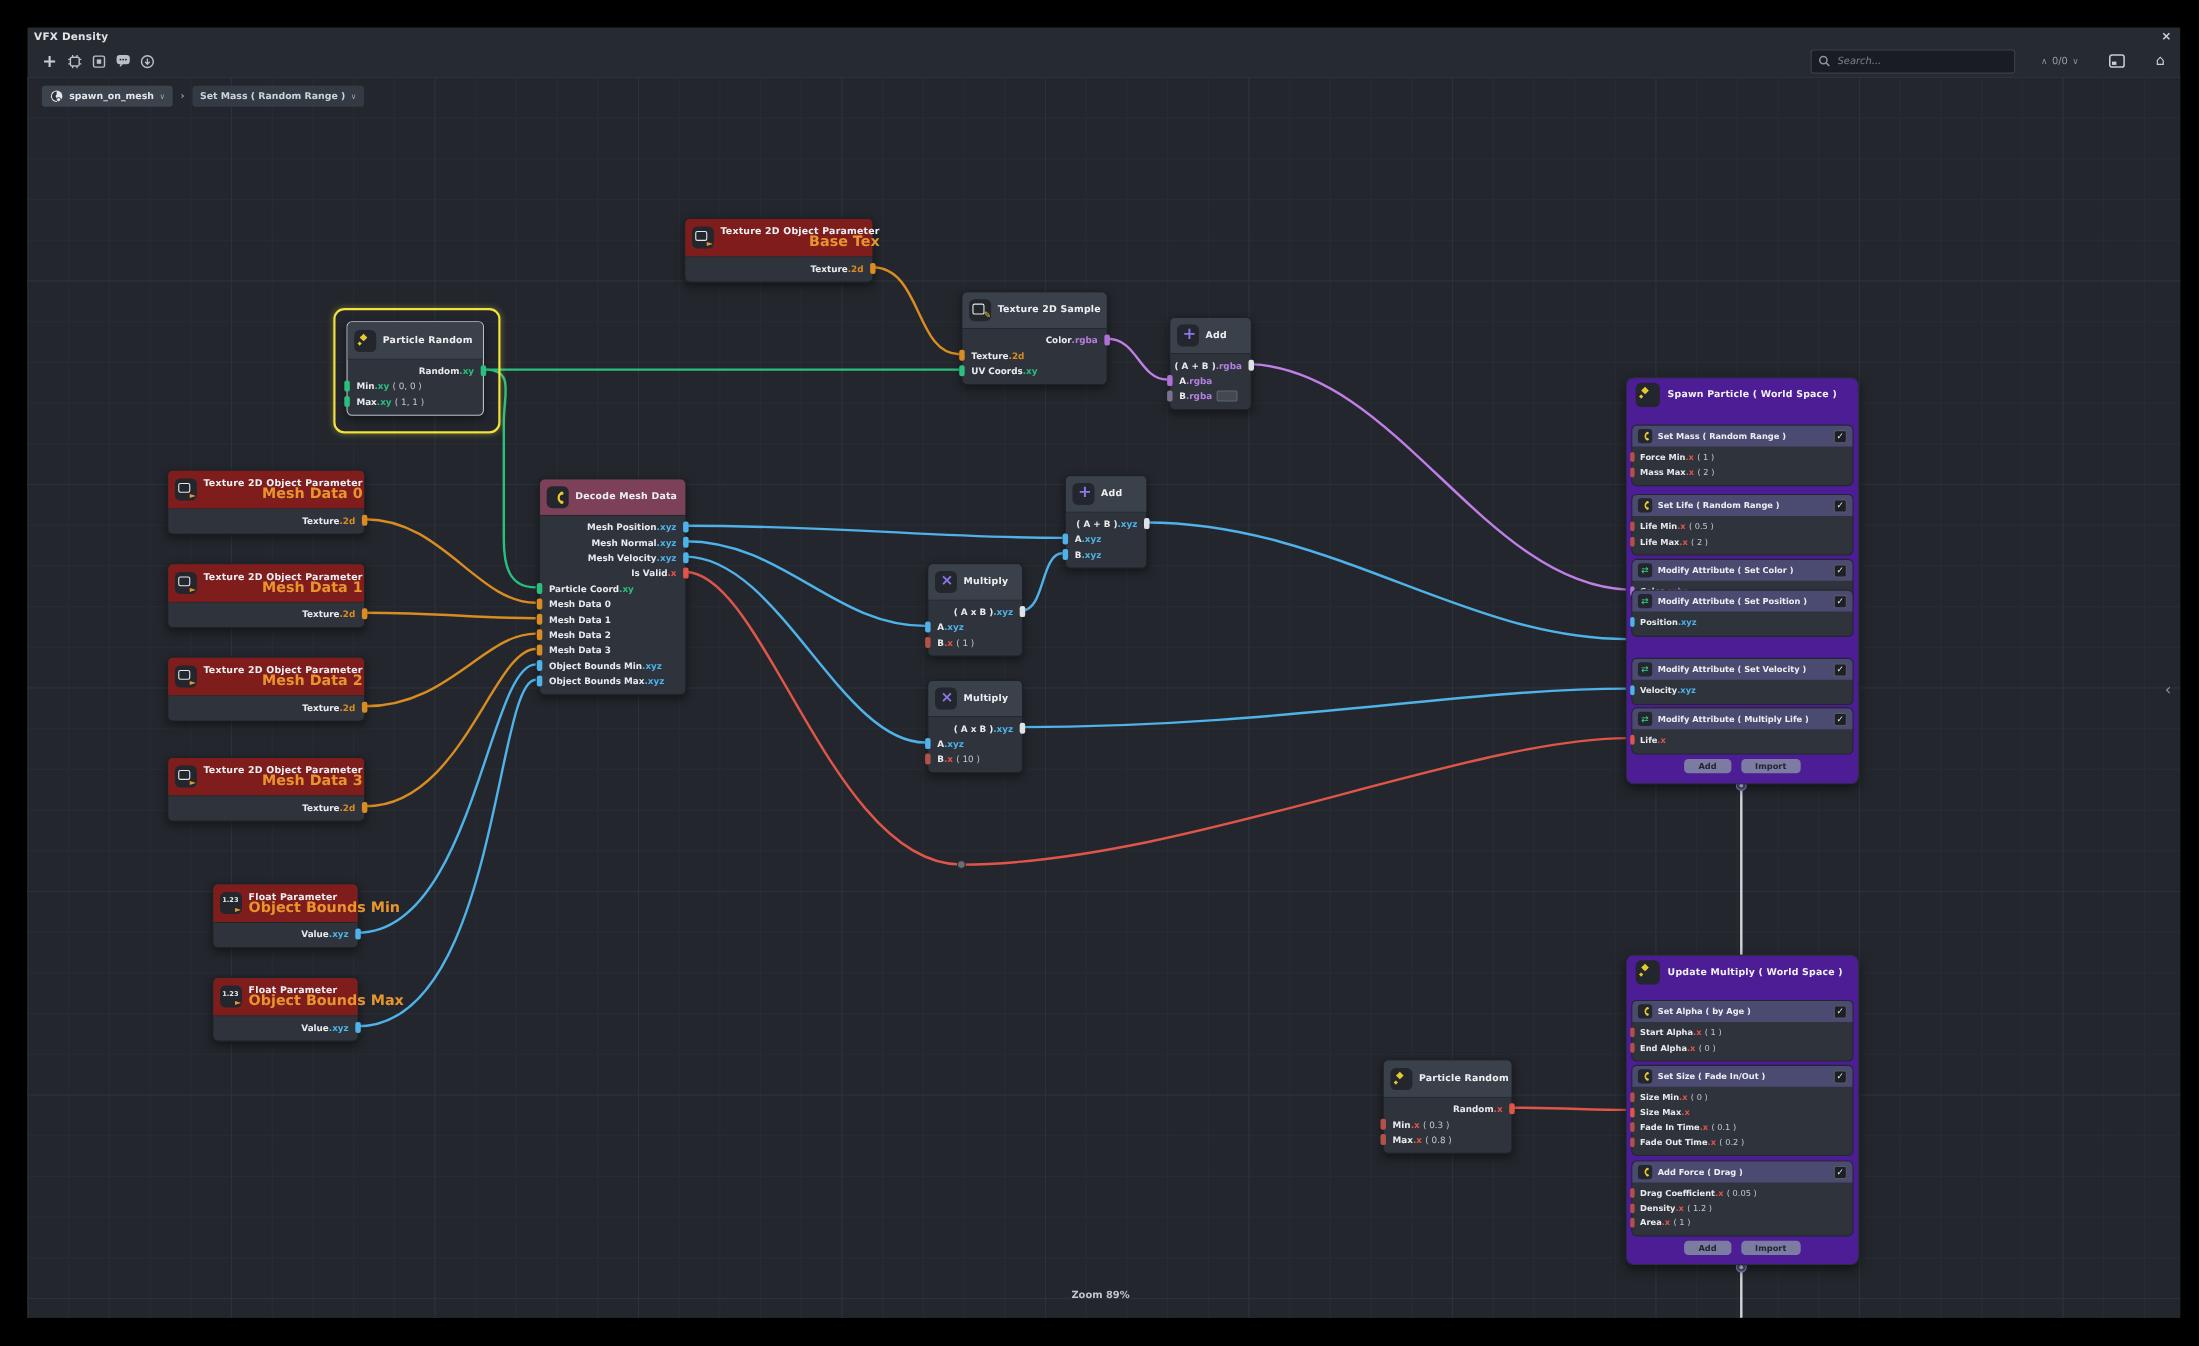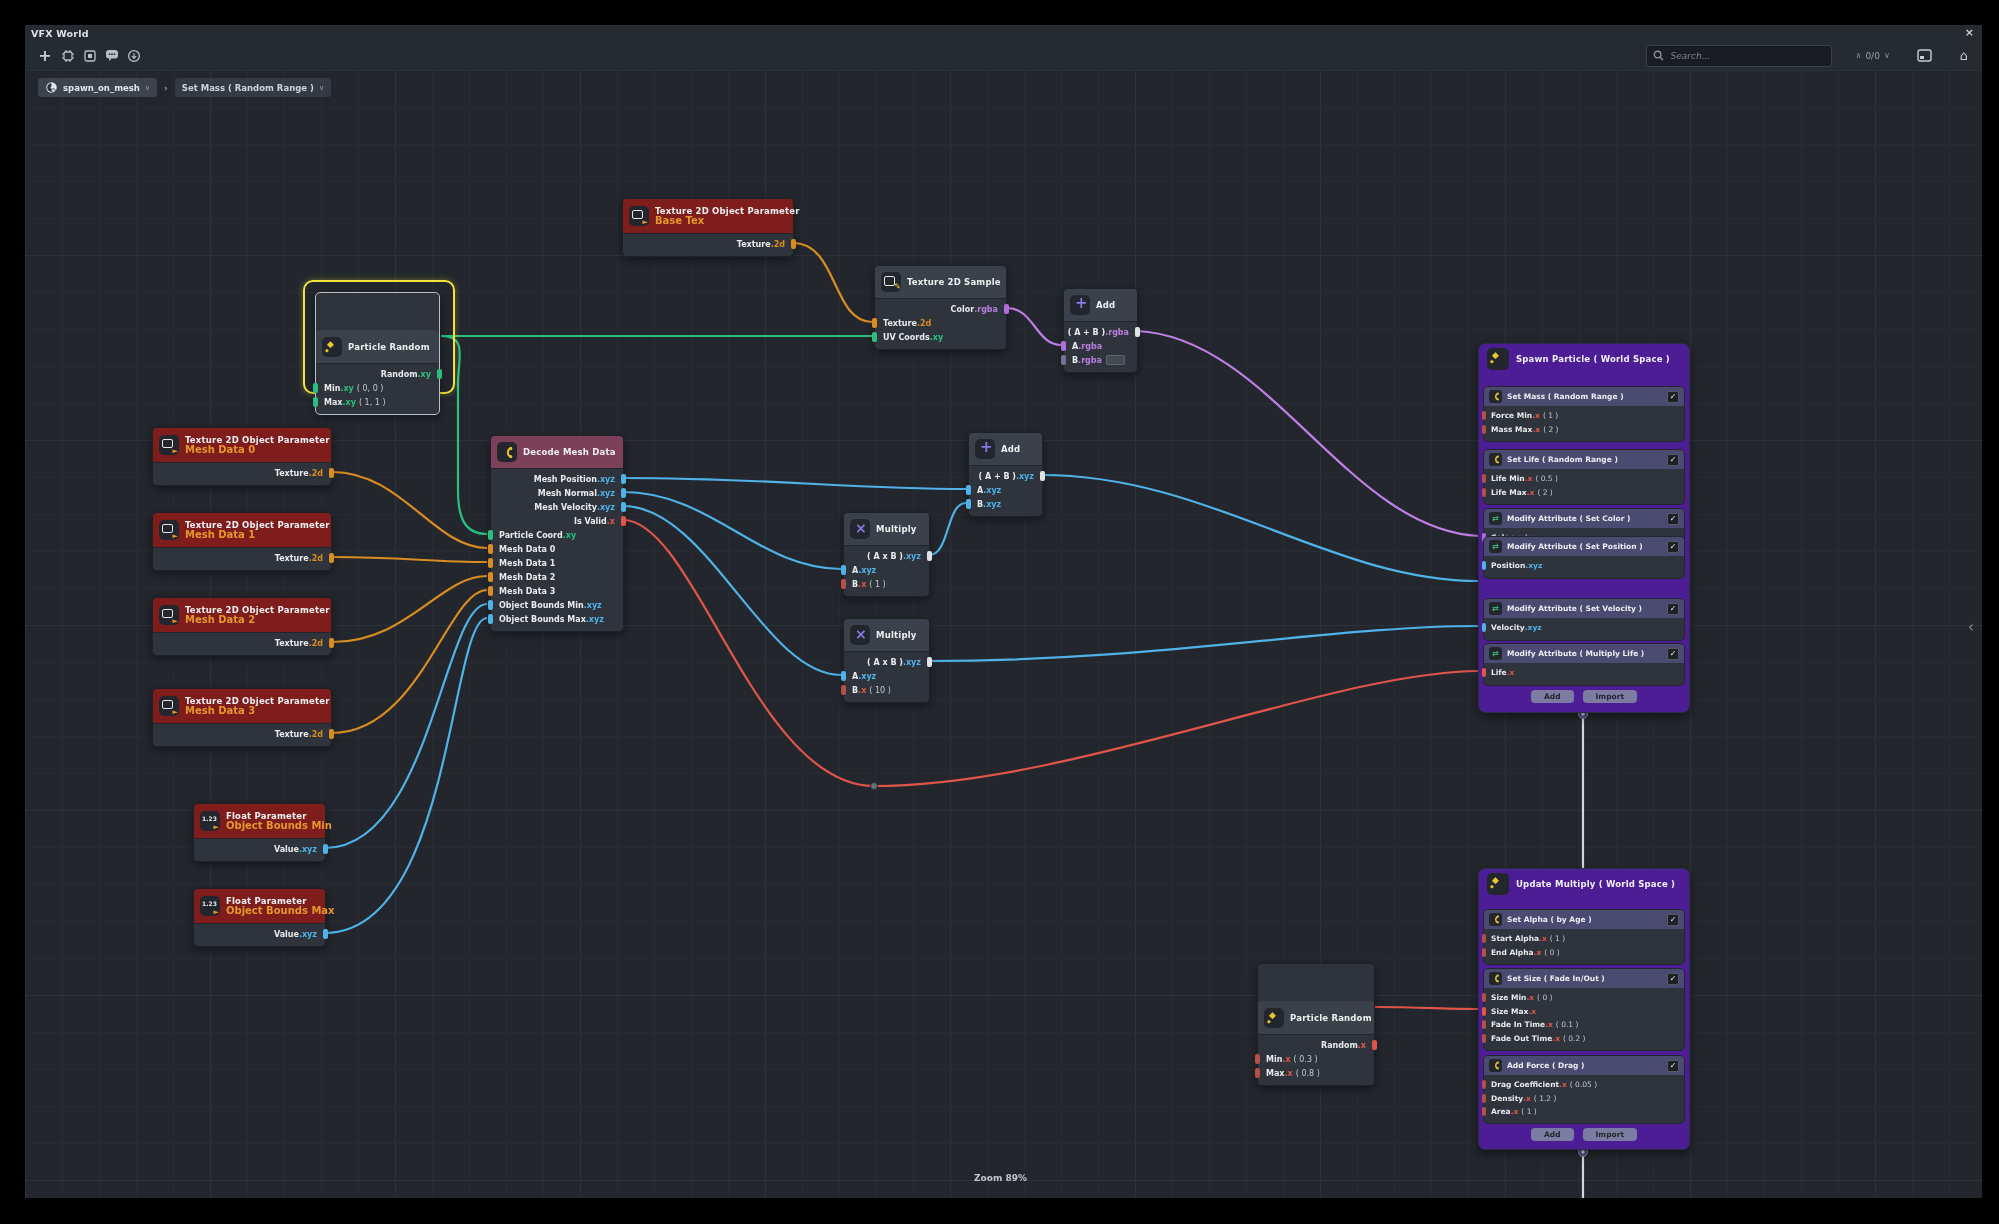--- a/index.html
+++ b/index.html
@@ -45,24 +45,24 @@
   .crumb .chev{font-size:7px;color:#9aa1a9;}
   .crumb-sep{color:#9aa1a9;font-size:9px;font-weight:bold;}
   
   .node{position:absolute;z-index:10;background:#2f343c;border:1px solid #1e2126;border-radius:5px;
     box-shadow:0 3px 8px rgba(0,0,0,.45);}
   .node.selected{border-color:#b9bfc7;}
   .nhead{display:flex;align-items:center;gap:6px;padding:0 8px 0 6px;background:#3b414a;
     border-radius:4px 4px 0 0;border-bottom:1px solid #22262c;box-sizing:border-box;}
   .nhead.green{background:#7f1d1d;}
   .nhead.plum{background:#7c4058;}
-  .h33{height:33px;}.h34{height:34px;margin-top:37px;}.h35{height:35px;}
+  .h33{height:33px;}.h34{height:34px;}.h35{height:35px;}
   .ntitle{font-size:8.5px;font-weight:bold;color:#eef0f2;letter-spacing:.2px;white-space:pre;}
   .ntitles{display:flex;flex-direction:column;line-height:9.5px;}
-  .nsub{font-size:10px;font-weight:bold;color:#e8952e;white-space:pre;}
+  .nsub{font-size:13px;font-weight:bold;color:#e8952e;white-space:pre;text-align:right;}
   .nrows{padding:3px 0 5px;}
   .nrow{position:relative;height:14px;display:flex;align-items:center;padding:0 8px;}
   .nrow.out{justify-content:flex-end;}
   .pn{font-size:8px;font-weight:bold;color:#e8eaed;white-space:pre;}
   .pt{font-size:8px;font-weight:bold;white-space:pre;}
   .pv{font-size:8px;color:#c3c8cf;margin-left:3px;white-space:pre;}
   .t-xy{color:#2abf7e;}.t-xyz{color:#4fb2e8;}.t-x{color:#e05549;}.t-2d{color:#d98c21;}.t-rgba{color:#b77fe0;}
   .port{position:absolute;width:5px;height:10px;border-radius:2px;top:50%;margin-top:-5px;z-index:12;}
   .port.pin{left:-3px;}.port.pout{right:-3px;}
   .c-g{background:#2abf7e;}.c-o{background:#d98c21;}.c-b{background:#4fb2e8;}.c-r{background:#e05549;}
@@ -111,21 +111,21 @@
   .zoom-label{position:absolute;left:974px;top:1173px;font-size:9px;font-weight:bold;color:#c2c7cd;z-index:30;}
   .collapse-chev{position:absolute;left:1968px;top:618px;font-size:15px;color:#8b929b;z-index:30;}
 </style>
 </head>
 <body>
 
 <div class="stage">
   <div class="window">
 
     <div class="titlebar">
-      <span class="win-title">VFX World</span>
+      <span class="win-title">VFX Density</span>
       <span class="close-btn">×</span>
     </div>
 
     <div class="toolbar">
       <span class="tb-plus">+</span>
       <span class="tb-ic">
         <svg width="14" height="14" viewBox="0 0 14 14">
             <rect x="3" y="3" width="8" height="8" rx="1.5" fill="none" stroke="#b9c0c8" stroke-width="1.3"></rect>
             <path d="M5 1v2M9 1v2M5 11v2M9 11v2M1 5h2M1 9h2M11 5h2M11 9h2" stroke="#b9c0c8" stroke-width="1.2"></path>
           </svg>

